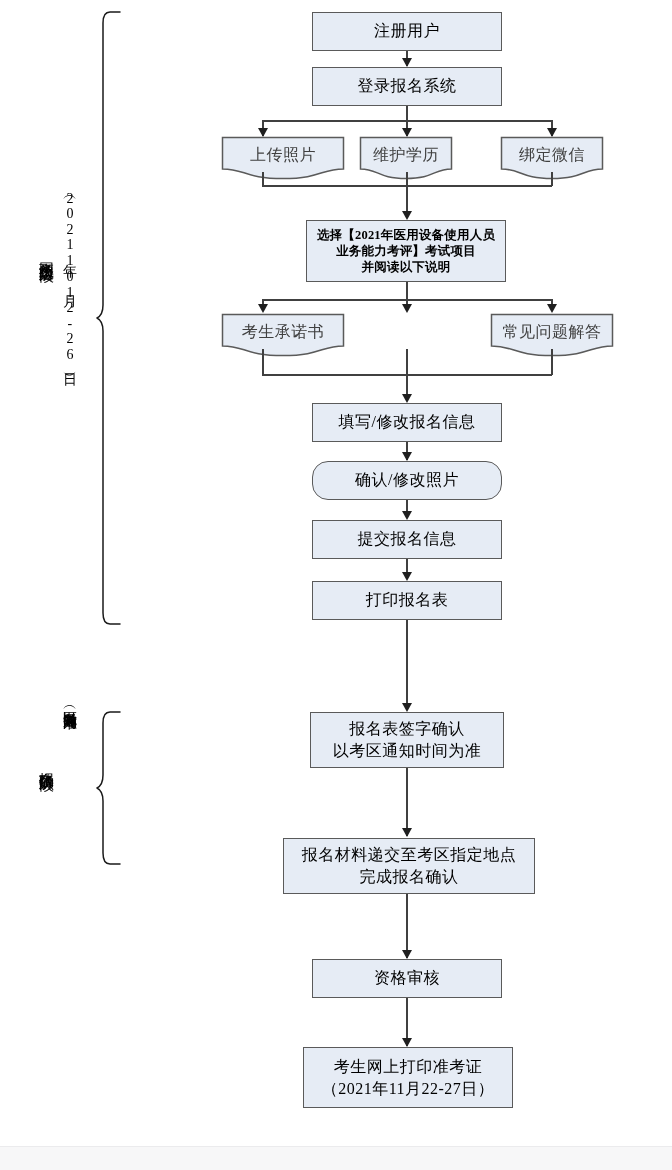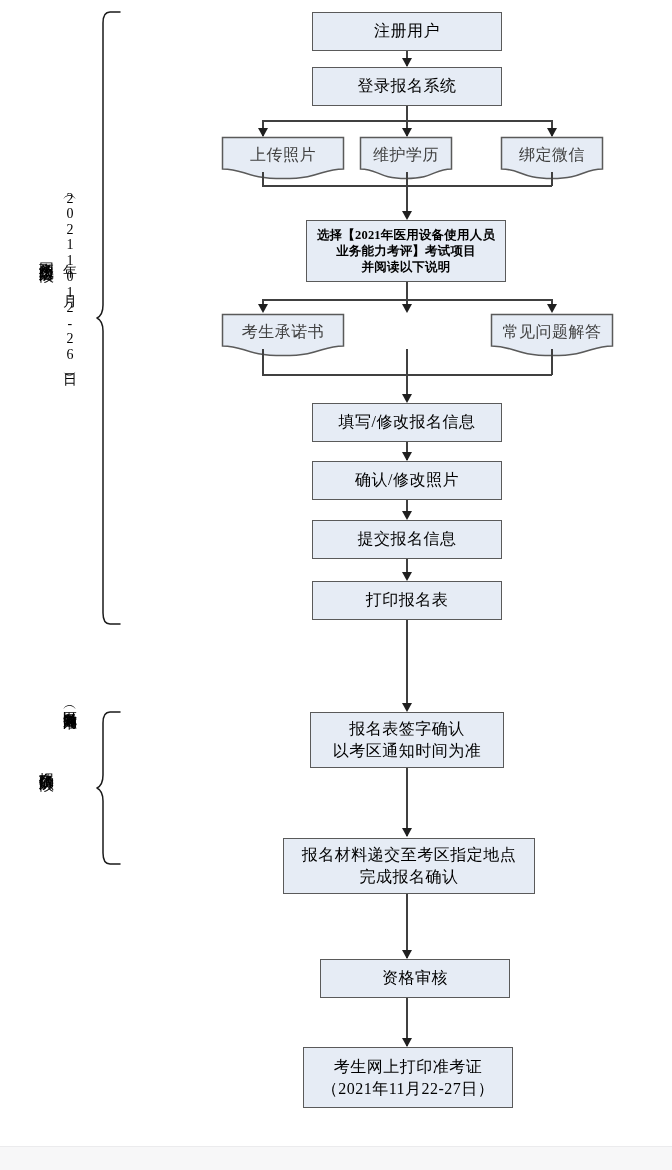--- a/index.html
+++ b/index.html
@@ -190,21 +190,21 @@
   <div class="vline" style="left:551px; top:349px; height:26px;"></div>
   <div class="hline" style="left:262px; top:374px; width:290px;"></div>
   <div class="vline" style="left:406px; top:349px; height:52px;"></div>
   <div class="arrow" style="left:402px; top:394px;"></div>
 
   <div class="node" style="left:312px; top:403px; width:190px; height:39px;">填写/修改报名信息</div>
 
   <div class="vline" style="left:406px; top:442px; height:18px;"></div>
   <div class="arrow" style="left:402px; top:452px;"></div>
 
-  <div class="node" style="left:312px; top:461px; width:190px; height:39px;">确认/修改照片</div>
+  <div class="node" style="left:312px; top:461px; width:190px; height:39px;border-radius:16px;">确认/修改照片</div>
 
   <div class="vline" style="left:406px; top:500px; height:18px;"></div>
   <div class="arrow" style="left:402px; top:511px;"></div>
 
   <div class="node" style="left:312px; top:520px; width:190px; height:39px;">提交报名信息</div>
 
   <div class="vline" style="left:406px; top:559px; height:20px;"></div>
   <div class="arrow" style="left:402px; top:572px;"></div>
 
   <div class="node" style="left:312px; top:581px; width:190px; height:39px;">打印报名表</div>
@@ -217,21 +217,21 @@
 
   <div class="vline" style="left:406px; top:768px; height:68px;"></div>
   <div class="arrow" style="left:402px; top:828px;"></div>
 
   <div class="node two-line" style="left:283px; top:838px; width:252px; height:56px;">报名材料递交至考区指定地点
 完成报名确认</div>
 
   <div class="vline" style="left:406px; top:894px; height:64px;"></div>
   <div class="arrow" style="left:402px; top:950px;"></div>
 
-  <div class="node" style="left:312px; top:959px; width:190px; height:39px;margin-left:8px;">资格审核</div>
+  <div class="node" style="left:312px; top:959px; width:190px; height:39px;">资格审核</div>
 
   <div class="vline" style="left:406px; top:998px; height:48px;"></div>
   <div class="arrow" style="left:402px; top:1038px;"></div>
 
   <div class="node two-line" style="left:303px; top:1047px; width:210px; height:61px;">考生网上打印准考证
 （2021年11月22-27日）</div>
 
   <div class="footer-band"></div>
 
 </div>

